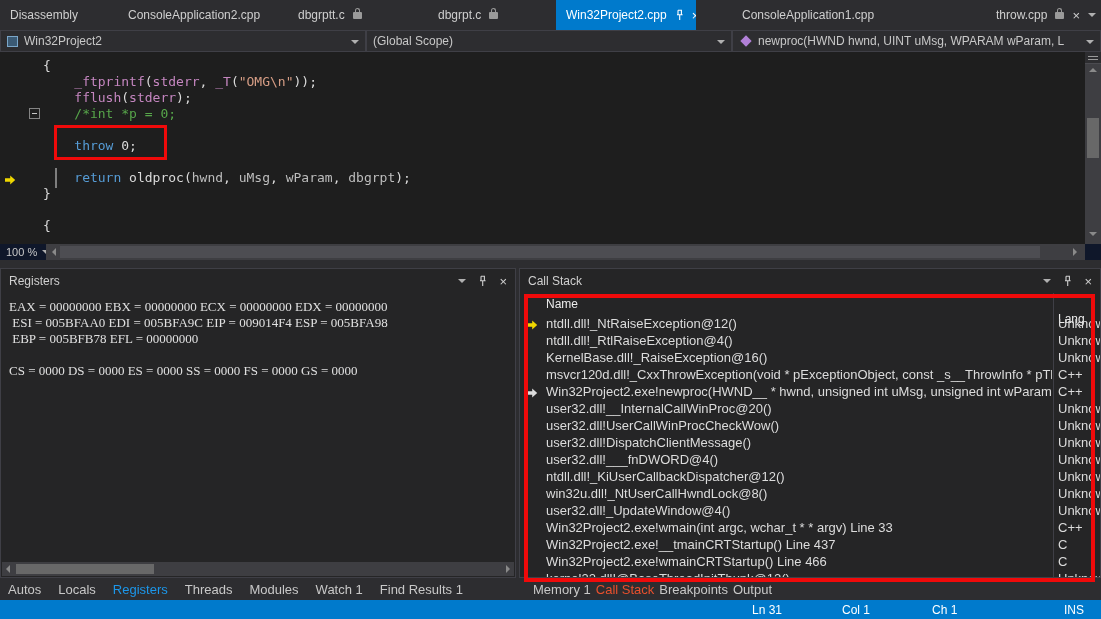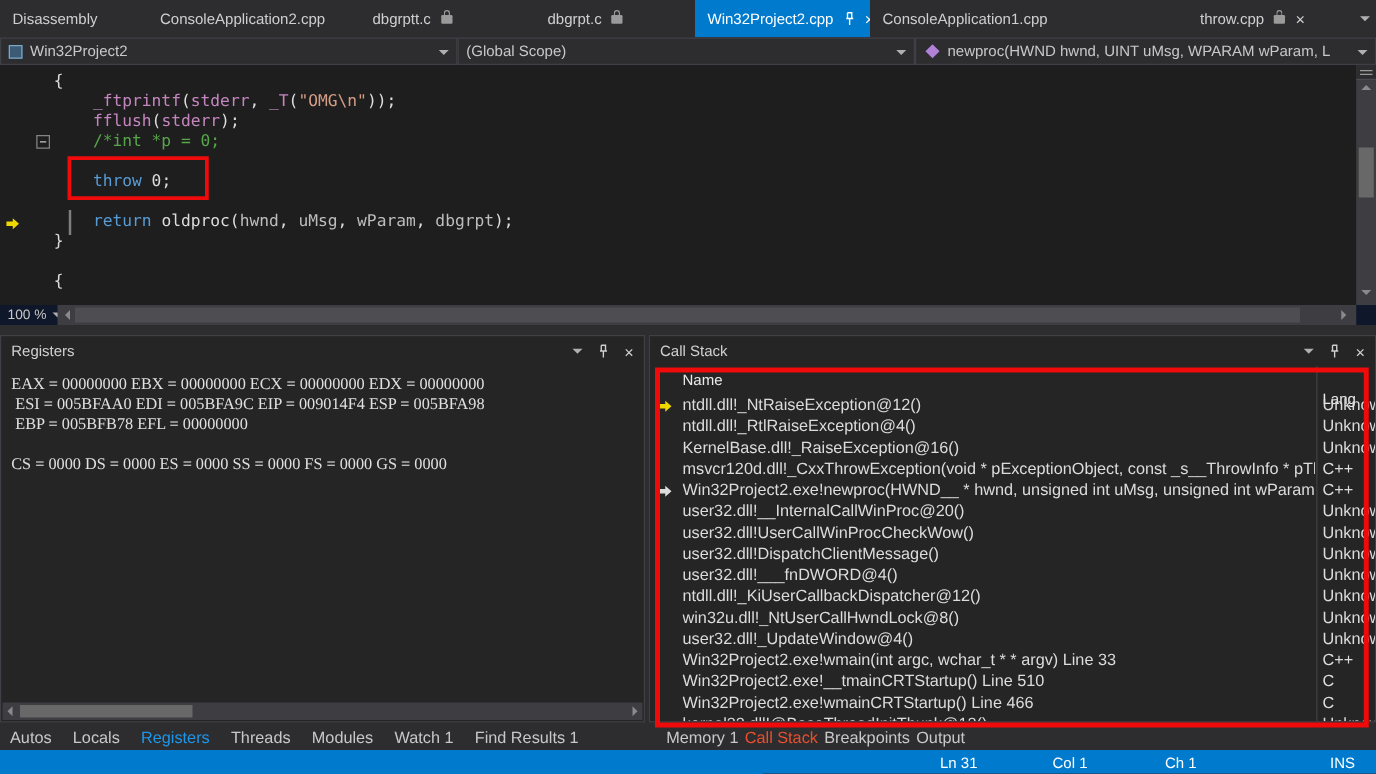--- a/index.html
+++ b/index.html
@@ -130,21 +130,21 @@
       </div>
       <div class="doc-tab active" style="width: 140px;">
         <span class="tab-label">Win32Project2.cpp</span>
         <span class="tab-ic">
           <svg width="9" height="12" viewBox="0 0 9 12">
             <path d="M3 1.2h3.4v4.2M2 5.8h5.6M4.7 5.8v5.2M3 1.2v4.6" stroke="#ffffff" stroke-width="1.1" fill="none"></path>
           </svg>
         </span>
         <span class="tab-close">×</span>
       </div>
-      <div class="doc-tab" style="width: 254px;">
+      <div class="doc-tab" style="width: 254px; margin-left: 36px;">
         <span class="tab-label">ConsoleApplication1.cpp</span>
       </div>
       <div class="doc-tab" style="width: 131px;">
         <span class="tab-label">throw.cpp</span>
         <span class="lock-icon"></span>
         <span class="tab-close">×</span>
       </div>
     </div>
   <span id="tab-overflow" class="tri-down"></span>
 
@@ -352,21 +352,21 @@
         </div>
         <div class="cs-row">
           <span class="cs-name">user32.dll!_UpdateWindow@4()</span>
           <span class="cs-lang">Unknown</span>
         </div>
         <div class="cs-row">
           <span class="cs-name">Win32Project2.exe!wmain(int argc, wchar_t * * argv) Line 33</span>
           <span class="cs-lang">C++</span>
         </div>
         <div class="cs-row">
-          <span class="cs-name">Win32Project2.exe!__tmainCRTStartup() Line 510</span>
+          <span class="cs-name">Win32Project2.exe!__tmainCRTStartup() Line 437</span>
           <span class="cs-lang">C</span>
         </div>
         <div class="cs-row">
           <span class="cs-name">Win32Project2.exe!wmainCRTStartup() Line 466</span>
           <span class="cs-lang">C</span>
         </div>
         <div class="cs-row">
           <span class="cs-name">kernel32.dll!@BaseThreadInitThunk@12()</span>
           <span class="cs-lang">Unknown</span>
         </div>

